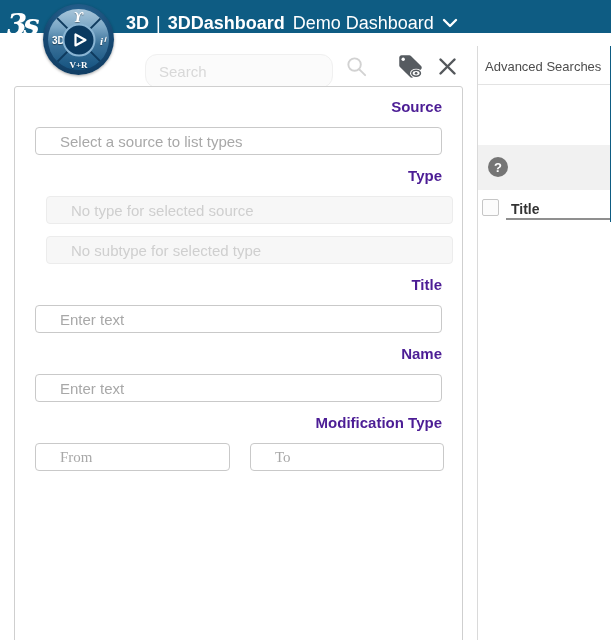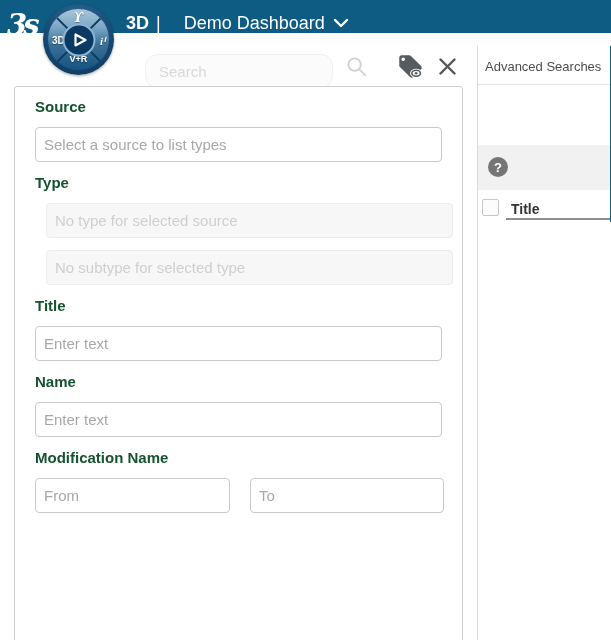--- a/index.html
+++ b/index.html
@@ -7,61 +7,61 @@
   .viewport{position:relative;width:611px;height:640px;overflow:hidden;background:#fff;}
 
   
   .topbar{position:absolute;left:0;top:0;width:611px;height:33px;background:#0E5C83;}
   .ds-logo{position:absolute;left:7px;top:6px;width:40px;height:36px;}
   .topbar-title{position:absolute;left:126px;top:0;height:46px;line-height:46px;
     color:#fff;font-size:18px;white-space:nowrap;display:flex;align-items:center;}
   .tb-bold{font-weight:bold;}
   .tb-light{font-weight:normal;}
   .tb-pipe{margin:0 7px;font-weight:300;}
-  .tb-dash{margin-left:16px;font-weight:normal;}
+  .tb-dash{margin-left:8px;font-weight:normal;}
   .chevron{margin-left:8px;display:inline-flex;align-items:center;}
 
   
   .compass{position:absolute;left:43px;top:4px;width:71px;height:71px;z-index:6;border-radius:50%;
     background:radial-gradient(circle at 50% 28%,#2f6f9e 0%,#174a74 55%,#0c3457 100%);
     box-shadow:0 1px 3px rgba(0,0,0,.35);}
   .compass-inner{position:absolute;left:5px;top:5px;width:61px;height:61px;border-radius:50%;overflow:hidden;
     background:linear-gradient(180deg,#a9c6da 0%,#7ba7c6 30%,#3a7199 58%,#155380 100%);}
   .xline{position:absolute;left:50%;top:50%;width:66px;height:2px;background:#0e3a5e;}
   .xline.a{transform:translate(-50%,-50%) rotate(45deg);}
   .xline.b{transform:translate(-50%,-50%) rotate(-45deg);}
   .compass-center{position:absolute;left:50%;top:50%;transform:translate(-50%,-50%);
     width:29px;height:29px;border-radius:50%;background:#0a3a61;border:2px solid #8ab5d4;
     display:flex;align-items:center;justify-content:center;}
   .cq{position:absolute;color:#fff;font-weight:bold;text-shadow:0 1px 1px rgba(0,0,0,.4);}
   .cq-n{top:1px;left:0;width:100%;text-align:center;font-size:13px;font-style:italic;font-family:"DejaVu Serif",serif;}
   .cq-w{left:4px;top:50%;transform:translateY(-50%);font-size:10px;}
   .cq-e{right:4px;top:50%;transform:translateY(-50%);font-size:11px;font-style:italic;font-family:Liberation Serif, serif;}
-  .cq-s{bottom:6px;left:0;width:100%;text-align:center;font-size:9px;}
+  .cq-s{bottom:0;left:0;width:100%;text-align:center;font-size:9px;font-family:Liberation Serif, serif;}
 
   
   .search-row{position:absolute;left:0;top:46px;width:477px;height:40px;background:#fff;}
   .search-pill{position:absolute;left:145px;top:8px;width:188px;height:24px;border-radius:12px;
     background:#fbfbfb;border:1px solid #f0f0f0;box-sizing:border-box;padding:16px 13px;
     font-size:15px;color:#555;outline:none;}
   .search-pill::placeholder{color:#d8d8d8;}
   .icon-btn{position:absolute;top:6px;width:28px;height:28px;display:flex;align-items:center;justify-content:center;cursor:pointer;background:none;border:none;padding:0;}
 
   
   .left-card{position:absolute;left:14px;top:86px;width:449px;height:580px;box-sizing:border-box;
     background:#fff;border:1px solid #cfcfcf;border-radius:3px;padding:11px 20px 20px;}
-  .f-label{display:block;font-size:15px;font-weight:bold;color:#14532d;margin:0 0 12px;line-height:17px;}
-  .f-input{display:block;width:100%;height:35px;box-sizing:border-box;border:1px solid #c9c9c9;
-    border-radius:4px;background:#fff;font-size:15px;color:#333;padding:0 8px;margin:0 0 12px;
+  .f-label{display:block;font-size:15px;font-weight:bold;color:#4c1d95;margin:0 0 12px;line-height:17px;text-align:right;}
+  .f-input{display:block;width:100%;height:28px;box-sizing:border-box;border:1px solid #c9c9c9;
+    border-radius:4px;background:#fff;font-size:15px;color:#333;padding:0 24px;margin:0 0 12px;
     font-family:"Liberation Sans",sans-serif;outline:none;}
   .f-input::placeholder{color:#a8a8a8;}
   .f-input.disabled{background:#f7f7f7;border-color:#ececec;margin-left:11px;}
   .f-input.disabled::placeholder{color:#cfcfcf;}
   .date-row{display:flex;gap:20px;}
-  .date-row .f-input{margin-bottom:1px;}
+  .date-row .f-input{margin-bottom:1px;font-family:Liberation Serif, serif;}
   .date-from{width:195px;flex:none;}
   .date-to{width:194px;flex:none;}
 
   
   .right-panel{position:absolute;left:477px;top:46px;width:134px;height:594px;background:#fff;
     border-left:1px solid #dadada;box-sizing:content-box;}
   .rp-header{position:absolute;left:7px;top:13px;font-size:13px;font-weight:normal;color:#4d4d4d;white-space:nowrap;}
   .rp-hr{position:absolute;left:0;top:38px;width:134px;height:1px;background:#e3e3e3;}
   .rp-toolbar{position:absolute;left:0;top:99px;width:134px;height:45px;background:#f1f1f1;}
   .help-circle{position:absolute;left:10px;top:12px;width:20px;height:20px;border-radius:50%;
@@ -79,20 +79,21 @@
 
   <div class="topbar">
     <div class="ds-logo">
       <svg width="40" height="36" viewBox="0 0 40 36">
         <text x="0" y="29" font-family="DejaVu Serif" font-style="italic" font-weight="bold" font-size="29" fill="#ffffff" letter-spacing="-4">3s</text>
       </svg>
     </div>
     <div class="topbar-title">
       <span class="tb-bold">3D</span>
       <span class="tb-pipe">|</span>
+      <span class="tb-bold">3DDashboard</span>
       <span class="tb-dash">Demo Dashboard</span>
       <span class="chevron">
         <svg width="16" height="10" viewBox="0 0 16 10">
           <polyline points="2,2 8,8 14,2" fill="none" stroke="#ffffff" stroke-width="2.4" stroke-linecap="round" stroke-linejoin="round"></polyline>
         </svg>
       </span>
     </div>
   </div>
 
   <div class="compass">
@@ -145,21 +146,21 @@
     <input class="f-input disabled" type="text" disabled="" placeholder="No type for selected source" style="">
 
     <input class="f-input disabled" type="text" disabled="" placeholder="No subtype for selected type" style="">
 
     <label class="f-label">Title</label>
     <input class="f-input" type="text" placeholder="Enter text" style="">
 
     <label class="f-label">Name</label>
     <input class="f-input" type="text" placeholder="Enter text" style="">
 
-    <label class="f-label">Modification Name</label>
+    <label class="f-label">Modification Type</label>
     <div class="date-row">
       <input class="f-input date-from" type="text" placeholder="From" style="">
       <input class="f-input date-to" type="text" placeholder="To" style="">
     </div>
   </div>
 
   <div class="right-panel">
     <div class="rp-header">Advanced Searches</div>
     <div class="rp-hr"></div>
     <div class="rp-toolbar">

